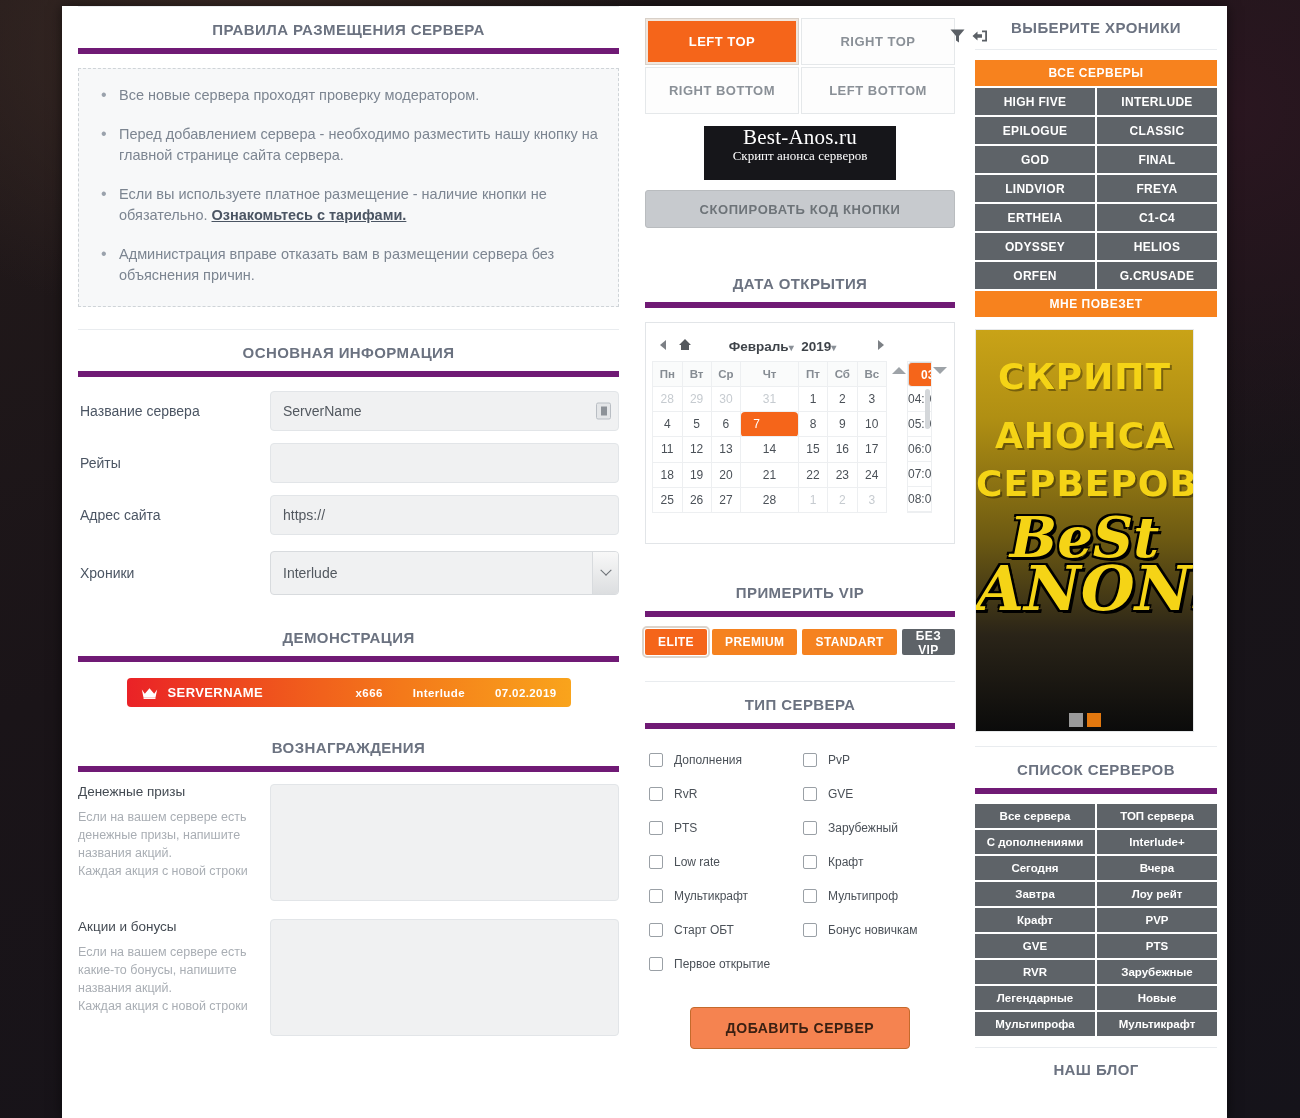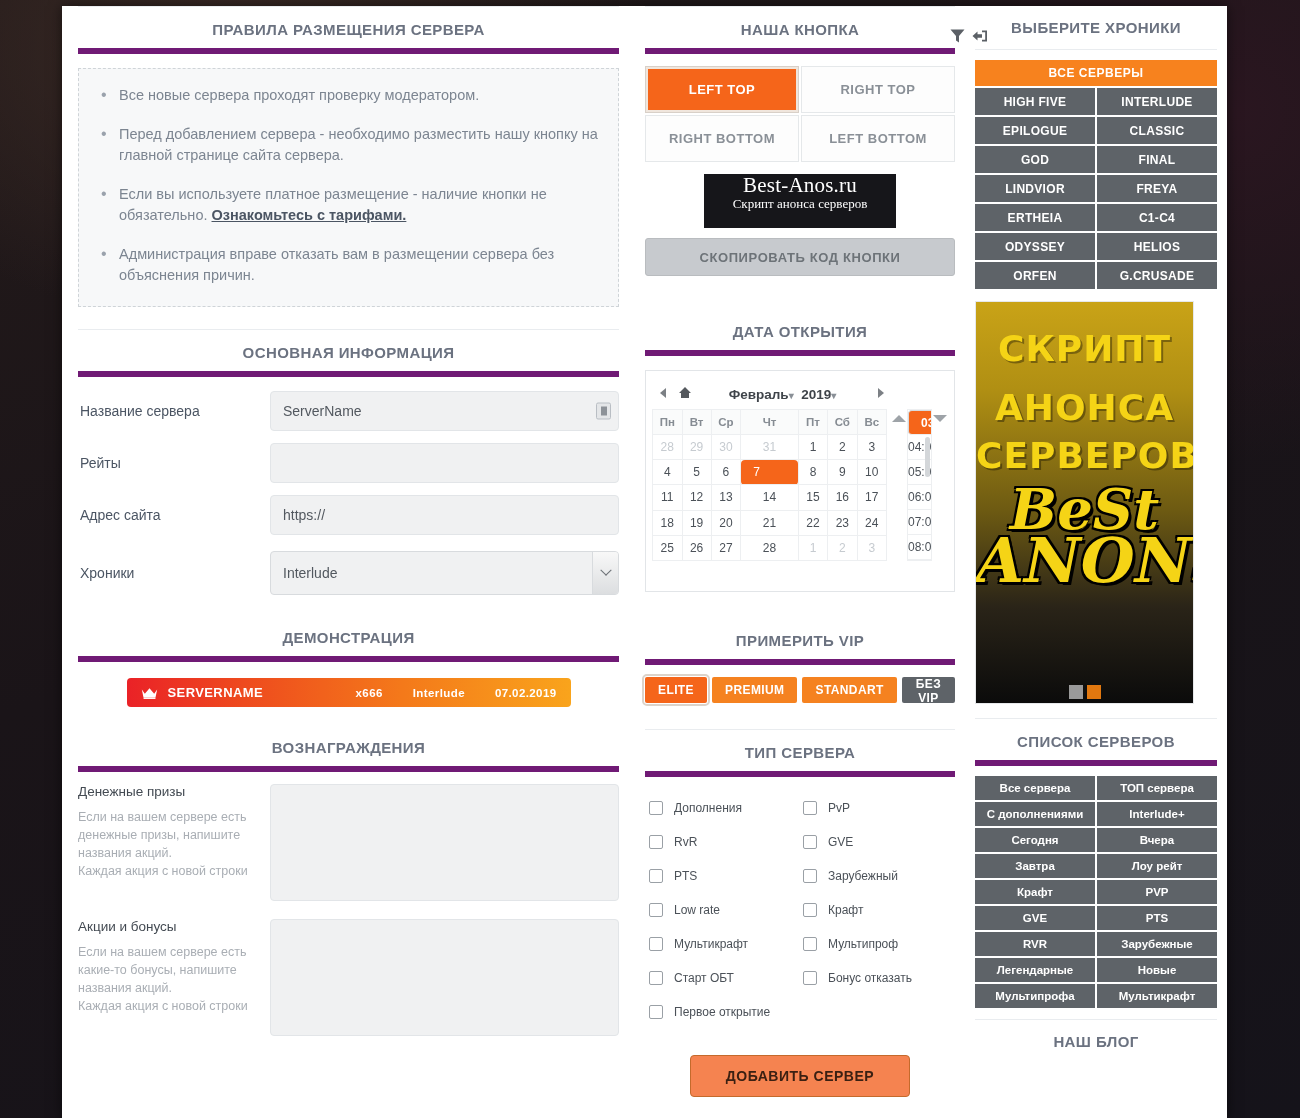--- a/index.html
+++ b/index.html
@@ -353,21 +353,20 @@
         <div class="rew-title">Акции и бонусы</div>
         <div class="rew-hint">Если на вашем сервере есть какие-то бонусы, напишите названия акций.<br>Каждая акция с новой строки</div>
       </div>
       <textarea class="ta" style=""></textarea>
     </div>
 
   </div>
 
   <div class="col-mid">
 
-    <h2 class="sec-title">НАША КНОПКА</h2>
 
     <div class="pos-grid">
       <button class="pos-btn active">LEFT TOP</button>
       <button class="pos-btn">RIGHT TOP</button>
       <button class="pos-btn">RIGHT BOTTOM</button>
       <button class="pos-btn">LEFT BOTTOM</button>
     </div>
 
     <div class="btn-img-wrap">
       <div class="btn-img">
@@ -548,21 +547,21 @@
             <label class="chk">
               <span class="box"></span>
               <span>Крафт</span>
             </label>
             <label class="chk">
               <span class="box"></span>
               <span>Мультипроф</span>
             </label>
             <label class="chk">
               <span class="box"></span>
-              <span>Бонус отказать</span>
+              <span>Бонус новичкам</span>
             </label>
           </div>
     </div>
 
     <div class="submit-wrap">
       <button class="submit-btn">ДОБАВИТЬ СЕРВЕР</button>
     </div>
 
   </div>
 
@@ -583,20 +582,21 @@
             <button class="chron-btn">FINAL</button>
             <button class="chron-btn">LINDVIOR</button>
             <button class="chron-btn">FREYA</button>
             <button class="chron-btn">ERTHEIA</button>
             <button class="chron-btn">C1-C4</button>
             <button class="chron-btn">ODYSSEY</button>
             <button class="chron-btn">HELIOS</button>
             <button class="chron-btn">ORFEN</button>
             <button class="chron-btn">G.CRUSADE</button>
           </div>
+      <button class="chron-wide">МНЕ ПОВЕЗЕТ</button>
     </div>
 
     <div class="banner">
       <div class="bl b1">СКРИПТ</div>
       <div class="bl b2">АНОНСА</div>
       <div class="bl b3">СЕРВЕРОВ</div>
       <div class="b4">BeSt</div>
       <div class="b5">ANONS</div>
       <div class="swatches">
         <span class="sw" style="background:#9a9a9a"></span>

